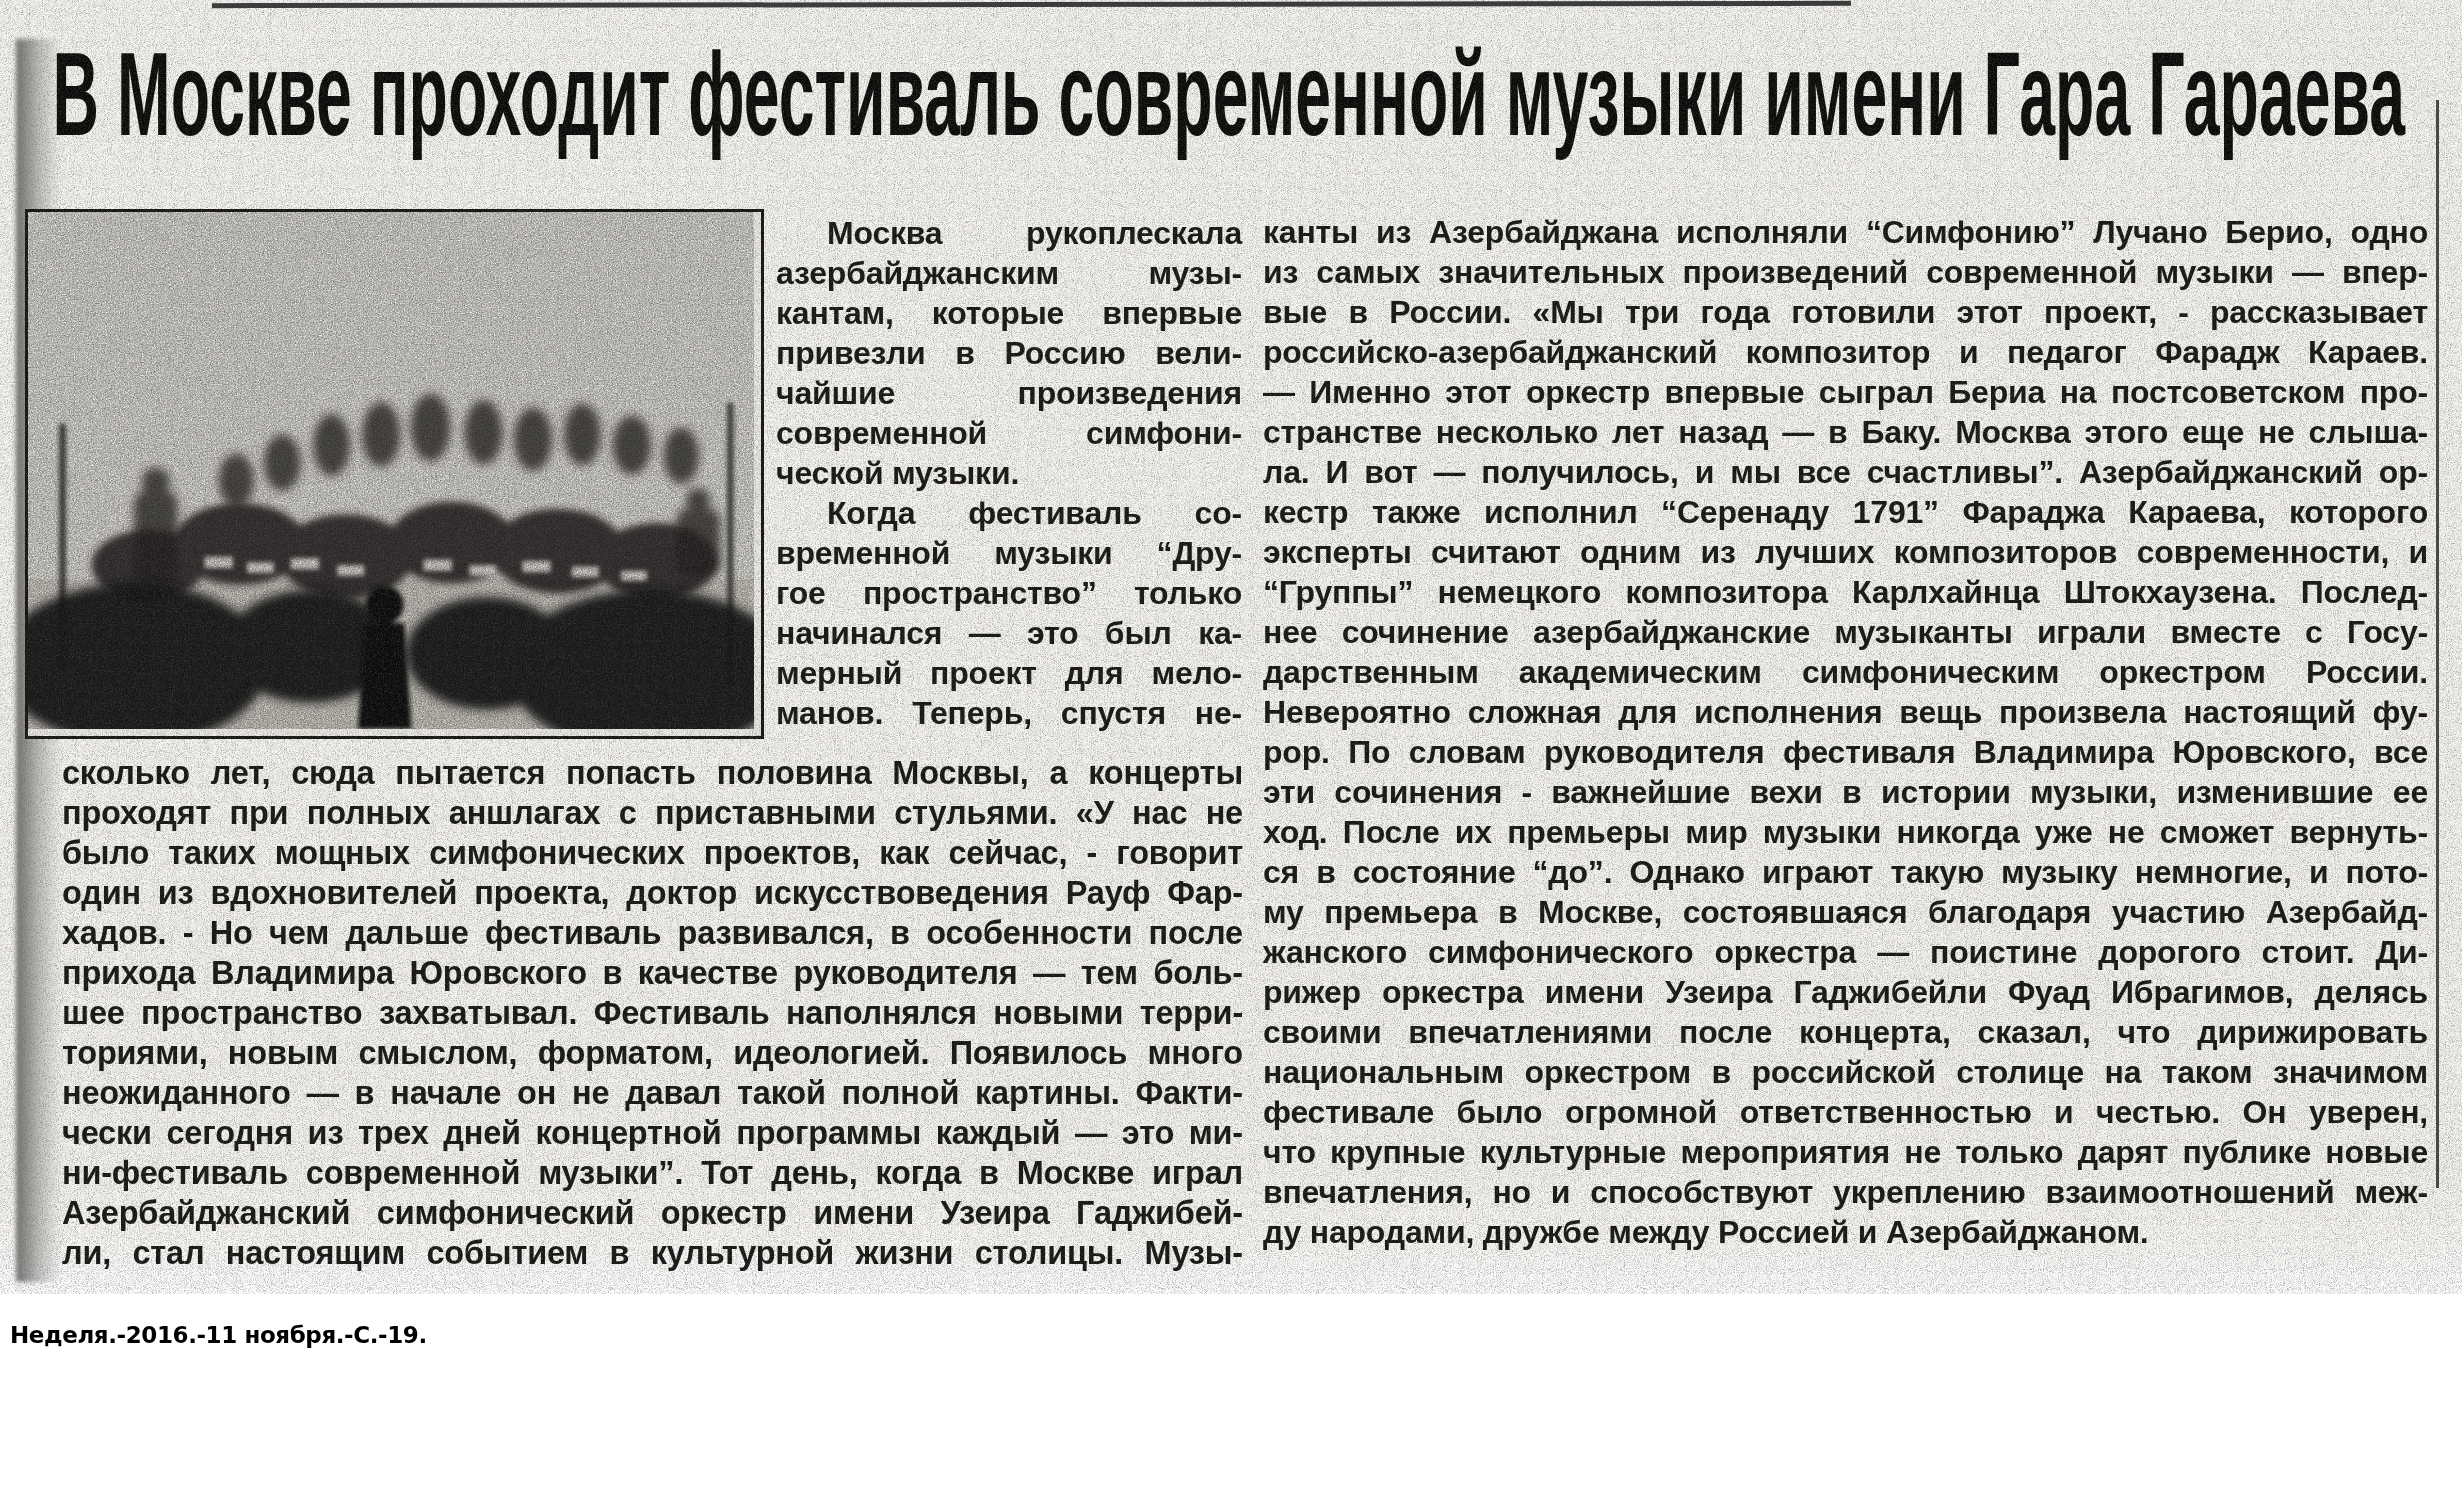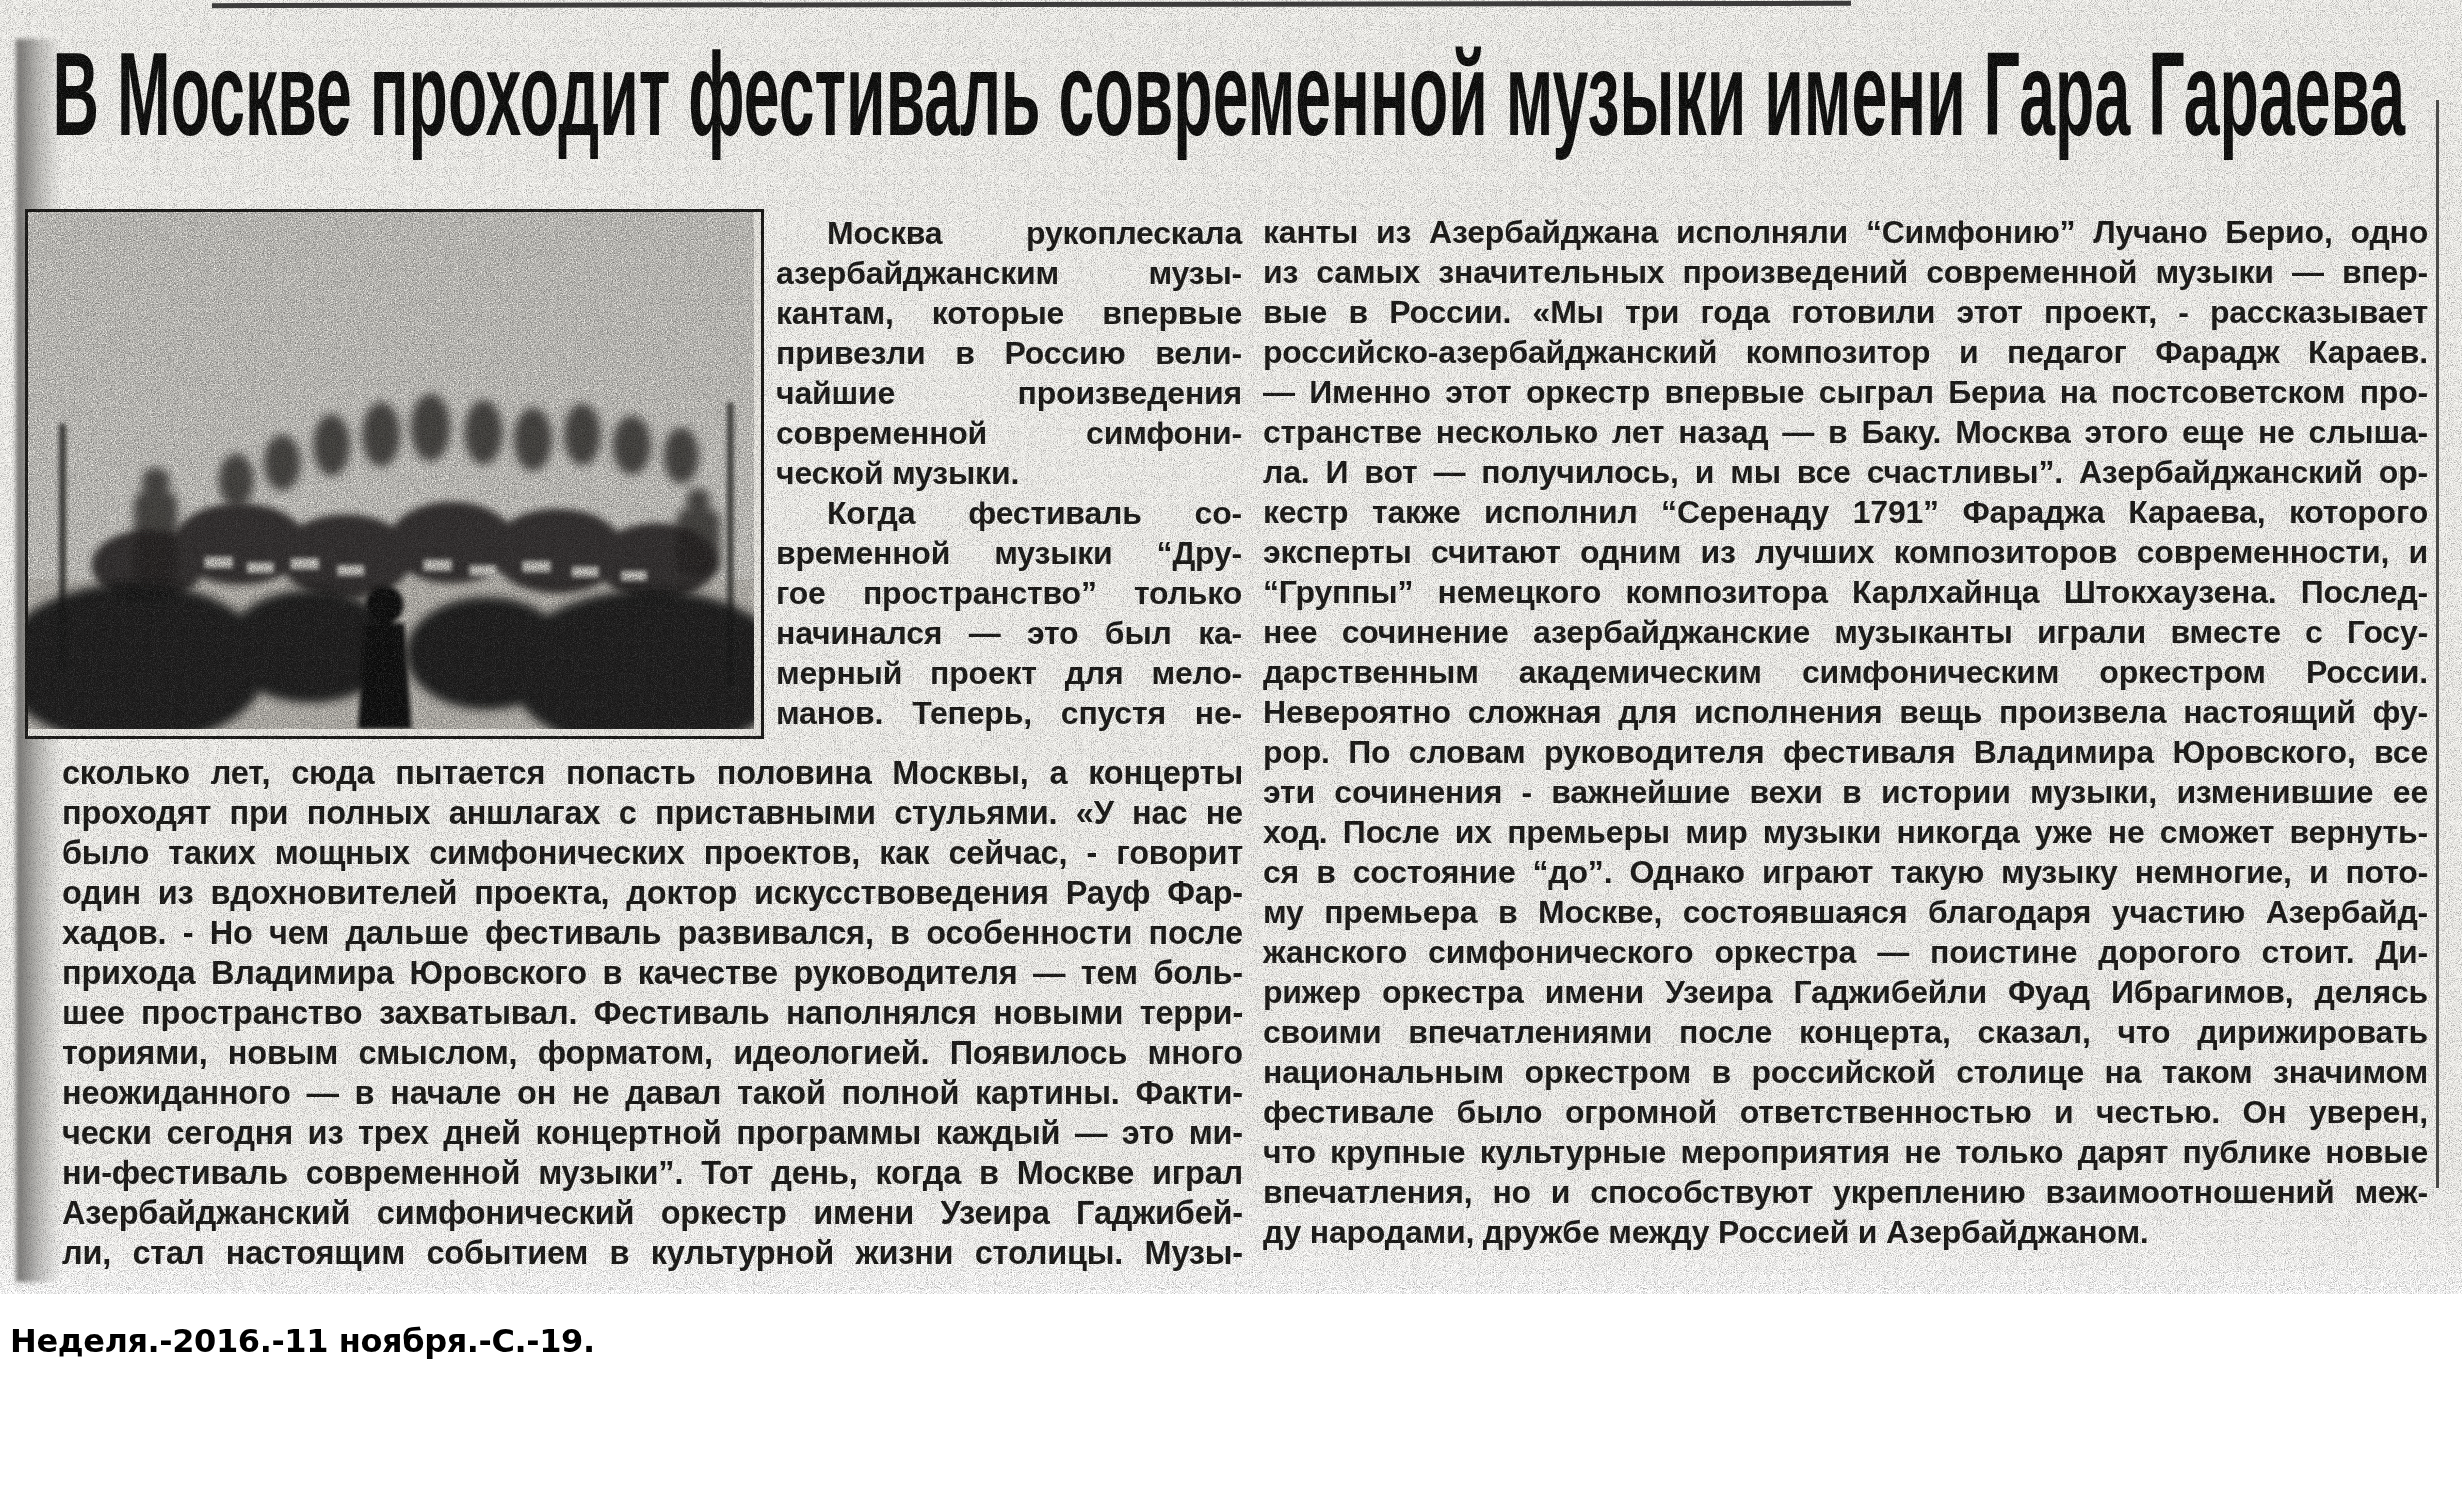--- a/index.html
+++ b/index.html
@@ -30,21 +30,21 @@
   .col{position:absolute;color:#161513;font-weight:bold;}
   .col .ln{text-align:justify;text-align-last:justify;white-space:nowrap;letter-spacing:-0.2px;}
   .col .ln.end{text-align-last:left;}
   .col .ln.ind{text-indent:51px;}
   .col-middle{left:776px;top:213px;width:466px;font-size:32px;line-height:40px;}
   .col-right{left:1263px;top:212px;width:1165px;font-size:32px;line-height:40px;}
   .col-leftblock{left:62px;top:753px;width:1181px;font-size:32.5px;line-height:40px;}
 
   
   .caption{position:absolute;left:10px;top:1322px;font-family:"DejaVu Sans",sans-serif;
-           font-weight:bold;font-size:32px;color:#000;letter-spacing:-0.4px;}
+           font-weight:bold;font-size:23px;color:#000;letter-spacing:-0.4px;}
 </style>
 </head>
 <body>
 
 <div class="canvas">
 
   <div class="clip-bg"></div>
 
   <div class="top-streak"></div>
   <div class="edge-smudge"></div>

